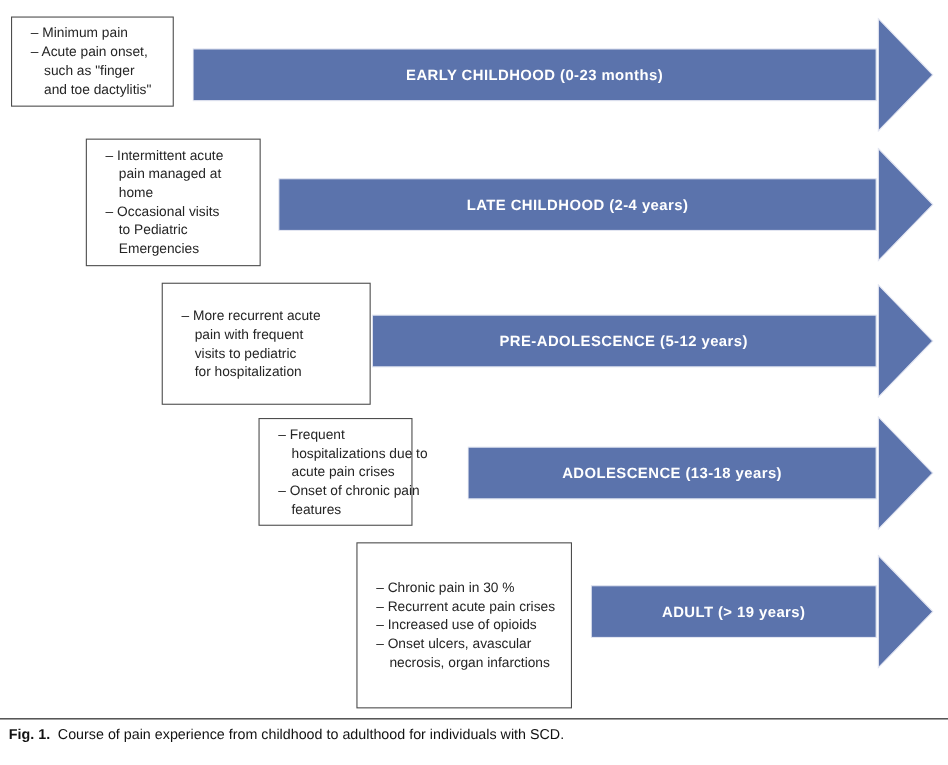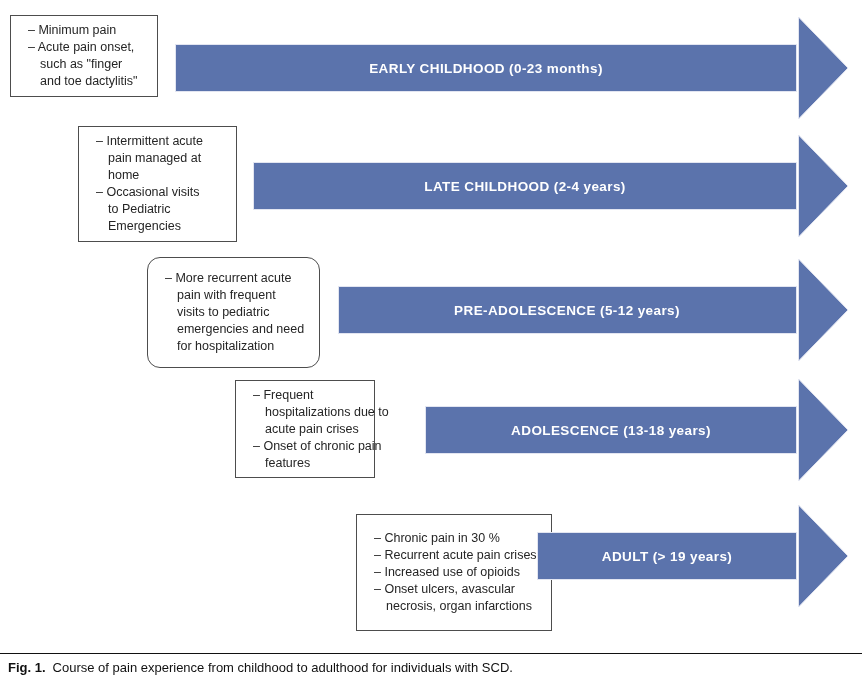--- a/index.html
+++ b/index.html
@@ -26,23 +26,23 @@
     padding-right: 4px;
     font-size: 12.5px;
     line-height: 17px;
     color: #252525;
   }
   .note-box .line { display: block; white-space: nowrap; }
   .note-box .line.cont { padding-left: 12px; }
 
   .box1 { left: 10px;  top: 15px;  width: 148px; height: 82px; }
   .box2 { left: 78px;  top: 126px; width: 159px; height: 116px; }
-  .box3 { left: 147px; top: 257px; width: 173px; height: 111px; border-radius: 13px; }
+  .box3 { left: 147px; top: 257px; width: 190px; height: 111px; }
   .box4 { left: 235px; top: 380px; width: 140px; height: 98px;  }
-  .box5 { left: 324px; top: 514px; width: 196px; height: 117px; margin-left: 32px; }
+  .box5 { left: 324px; top: 493px; width: 196px; height: 151px; }
 
   
   .stage-arrow { position: absolute; display: block; }
   .arrow1 { left: 175px; top: 16px;  }
   .arrow2 { left: 253px; top: 134px; }
   .arrow3 { left: 338px; top: 258px; }
   .arrow4 { left: 425px; top: 378px; }
   .arrow5 { left: 537px; top: 504px; }
 
   .shaft-rect, .head-poly {
@@ -101,21 +101,20 @@
   <svg class="stage-arrow arrow2" width="597" height="104" viewBox="0 0 597 104">
     <rect class="shaft-rect" x="0.5" y="28.5" width="543" height="47"></rect>
     <polygon class="head-poly" points="545.5,1 595,52 545.5,103"></polygon>
     <text class="stage-label" x="272" y="52" text-anchor="middle" dominant-baseline="central">LATE CHILDHOOD (2-4 years)</text>
   </svg>
 
   <div class="note-box box3">
     <span class="line first">– More recurrent acute</span>
     <span class="line cont">pain with frequent</span>
     <span class="line cont">visits to pediatric</span>
-    <span class="line cont">emergencies and need</span>
     <span class="line cont">for hospitalization</span>
   </div>
   <svg class="stage-arrow arrow3" width="512" height="104" viewBox="0 0 512 104">
     <rect class="shaft-rect" x="0.5" y="28.5" width="458" height="47"></rect>
     <polygon class="head-poly" points="460.5,1 510,52 460.5,103"></polygon>
     <text class="stage-label" x="229" y="52" text-anchor="middle" dominant-baseline="central">PRE-ADOLESCENCE (5-12 years)</text>
   </svg>
 
   <div class="note-box box4">
     <span class="line first">– Frequent</span>

